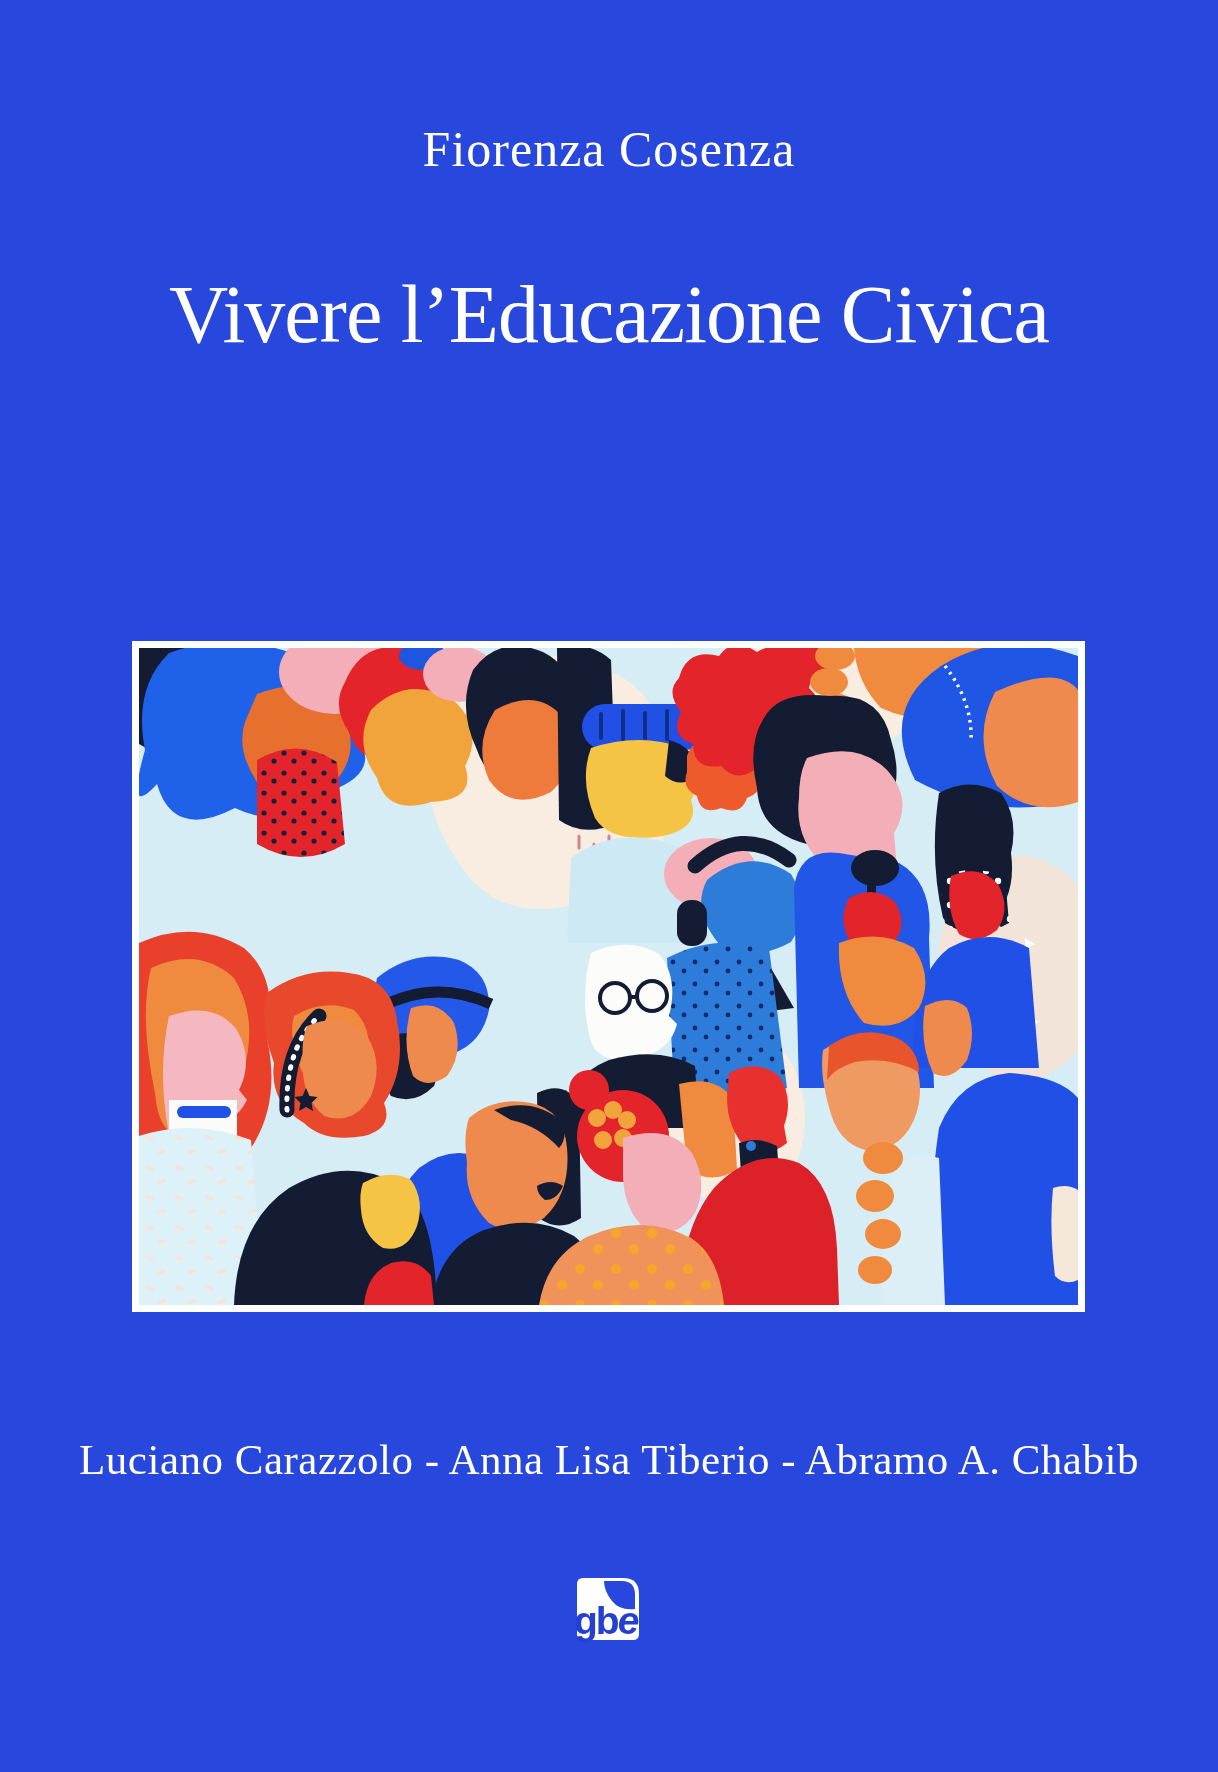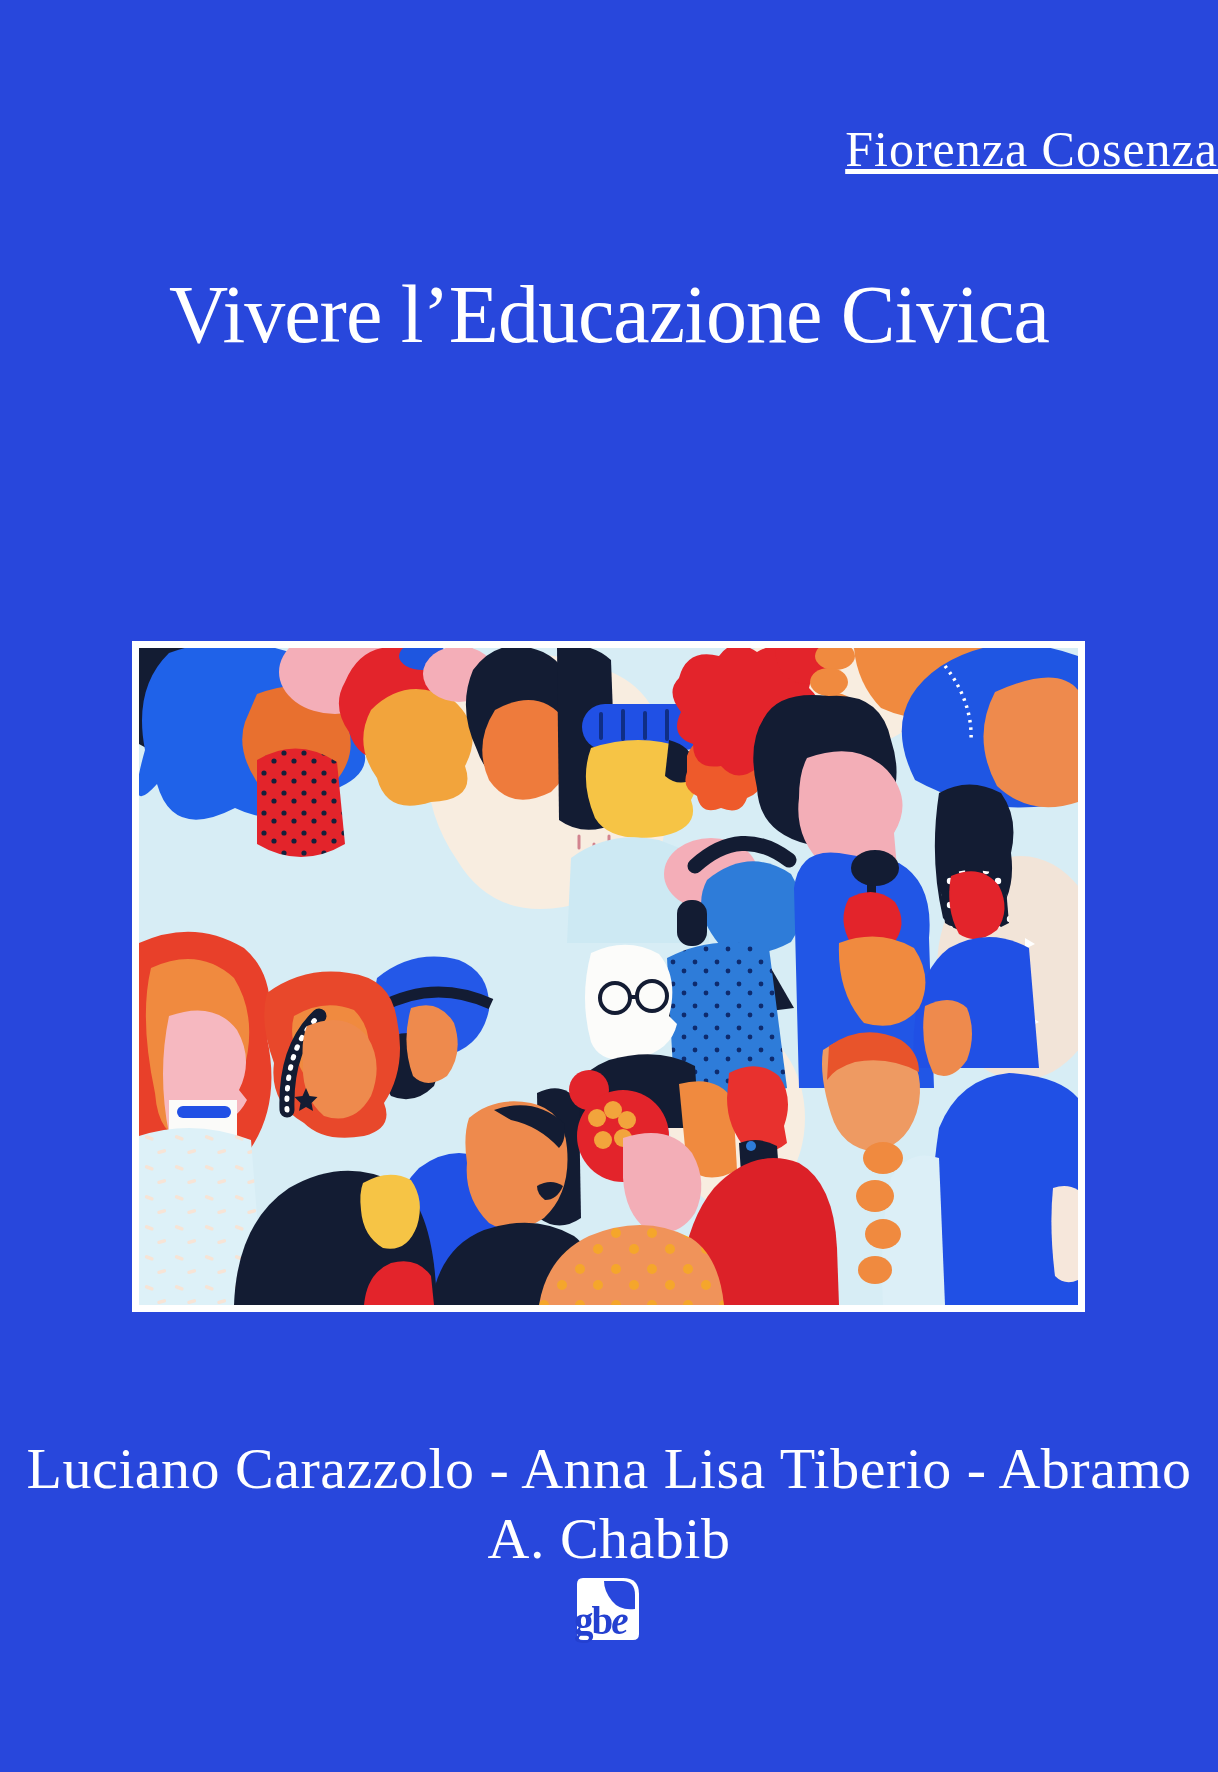--- a/index.html
+++ b/index.html
@@ -2,44 +2,44 @@
 <html><head>
 <meta charset="utf-8">
 <style>
   html,body{margin:0;padding:0;background:#2847DC;}
   .cover{
     position:relative;width:1218px;height:1772px;overflow:hidden;
     background:#2847DC;color:#FFFFFF;
     font-family:"Liberation Serif","DejaVu Serif",serif;
   }
   .author{
-    position:absolute;top:121px;left:0;width:100%;text-align:right;
-    font-size:50px;line-height:1.15;letter-spacing:1px;text-decoration:underline;
+    position:absolute;top:121px;left:0;width:100%;text-align:center;
+    font-size:50px;line-height:1.15;letter-spacing:1px;
   }
   .title{
     position:absolute;top:266px;left:0;width:100%;margin:0;text-align:center;
     font-weight:normal;font-size:82px;line-height:97px;letter-spacing:-1px;
   }
   .title span{display:block;}
   .illustration-frame{
     position:absolute;left:132px;top:641px;width:939px;height:657px;
     background:#FFFFFF;border:7px solid #FFFFFF;box-sizing:content-box;
   }
   svg.crowd{display:block;width:939px;height:657px;}
   .preface-label,.preface-names{
     position:absolute;left:0;width:100%;text-align:center;
   }
   .preface-label{top:1384px;font-size:40px;line-height:1.2;}
-  .preface-names{top:1434px;font-size:58px;line-height:1.2;letter-spacing:.5px;}
+  .preface-names{top:1434px;font-size:43px;line-height:1.2;letter-spacing:.5px;}
   .logo{position:absolute;left:577px;top:1578px;width:62px;height:62px;}
   .logo svg{position:absolute;left:0;top:0;}
   .logo-text{
     position:absolute;left:-3px;bottom:0;font-size:39px;font-weight:bold;
     line-height:1;color:#2440D0;letter-spacing:-2px;
-    font-family:Liberation Serif, serif;
+    font-family:Liberation Sans, sans-serif;
   }
   .logo-text .italic-e{font-style:italic;}
 </style>
 </head>
 <body>
 
 <div class="cover">
 
   <div class="author">Fiorenza Cosenza</div>
 

